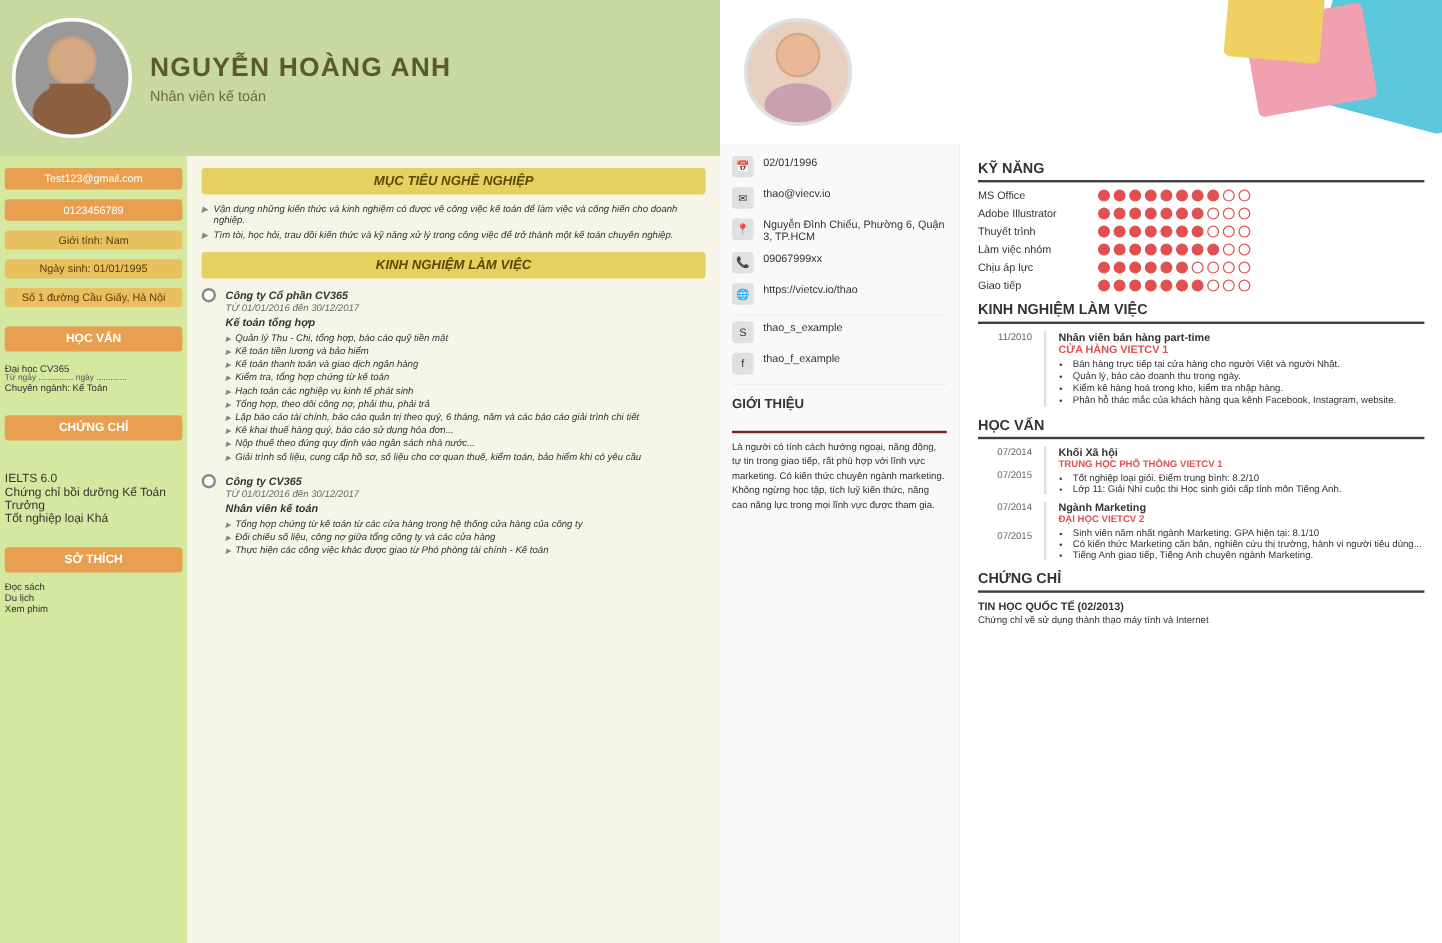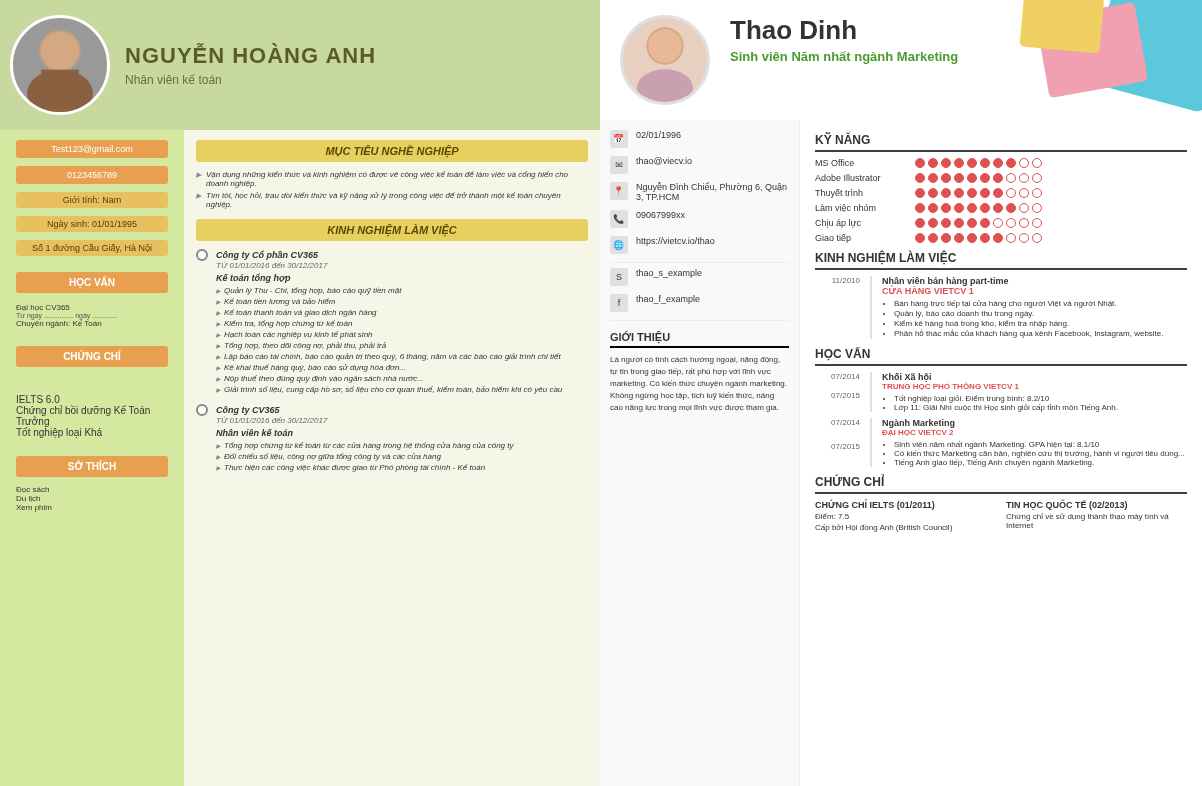--- a/index.html
+++ b/index.html
@@ -32,23 +32,23 @@
       flex-shrink: 0;
       display: flex; align-items: center; justify-content: center;
     }
     .avatar-left svg { width: 100%; height: 100%; }
     .cv-left-name-block { flex: 1; }
     .cv-left-name { font-size: 22px; font-weight: bold; color: #5a5a2a; letter-spacing: 1px; text-transform: uppercase; }
     .cv-left-subtitle { font-size: 12px; color: #6b6b3a; margin-top: 4px; }
 
     .cv-left-body { display: flex; flex: 1; overflow: hidden; }
     .cv-left-sidebar {
-      width: 184px;
+      width: 156px;
       background: #d4e8a0;
-      padding: 10px 16px;
+      padding: 10px 4px;
       display: flex;
       flex-direction: column;
       gap: 8px;
     }
     .sidebar-contact-item {
       background: #e8a050;
       border-radius: 3px;
       padding: 4px 6px;
       font-size: 9px;
       color: #fff;
@@ -166,21 +166,21 @@
     .cv-right-body { display: flex; flex: 1; overflow: hidden; }
     .cv-right-sidebar {
       width: 200px;
       background: #f9f9f9;
       border-right: 1px solid #eee;
       padding: 10px;
       overflow: hidden;
     }
     .contact-row { display: flex; align-items: flex-start; gap: 8px; margin-bottom: 8px; font-size: 9px; color: #333; }
     .contact-icon { width: 18px; height: 18px; background: #e0e0e0; border-radius: 3px; flex-shrink: 0; display: flex; align-items: center; justify-content: center; font-size: 9px; }
-    .right-section-title { font-size: 11px; font-weight: bold; color: #333; border-bottom: 2px solid #000000; padding-bottom: 3px; margin: 10px 0 6px; }
+    .right-section-title { font-size: 11px; font-weight: bold; color: #333; border-bottom: 2px solid #7f1d1d; padding-bottom: 16px; margin: 10px 0 6px; }
     .intro-text { font-size: 8px; color: #333; line-height: 1.5; }
 
     .cv-right-main { flex: 1; padding: 5px 15px; overflow: hidden; }
     .r-section-title { font-size: 12px; font-weight: bold; color: #333; border-bottom: 2px solid #404040; padding-bottom: 3px; margin-bottom: 6px; margin-top: 8px; }
 
     .skill-row { display: flex; align-items: center; margin-bottom: 5px; }
     .skill-name { font-size: 9px; color: #333; width: 100px; flex-shrink: 0; }
     .skill-dots { display: flex; gap: 3px; }
     .dot { width: 10px; height: 10px; border-radius: 50%; border: 1.5px solid #e05050; }
     .dot.filled { background: #e05050; }
@@ -311,24 +311,20 @@
       <div class="decor-yellow"></div>
     </div>
     <div class="avatar-right">
       <svg viewBox="0 0 90 90" xmlns="http://www.w3.org/2000/svg">
         <rect width="90" height="90" fill="#e8d0c0"></rect>
         <circle cx="45" cy="30" r="20" fill="#d4a882"></circle>
         <ellipse cx="45" cy="75" rx="30" ry="20" fill="#c8a0b0"></ellipse>
         <circle cx="45" cy="30" r="18" fill="#e8b898"></circle>
       </svg>
     </div>
-    <div class="cv-right-name-block">
-      <div class="cv-right-name">Thao Dinh</div>
-      <div class="cv-right-subtitle">Sinh viên Năm nhất ngành Marketing</div>
-    </div>
   </div>
 
   <div class="cv-right-body">
     <div class="cv-right-sidebar">
       <div class="contact-row">
         <div class="contact-icon">📅</div>
         <span>02/01/1996</span>
       </div>
       <div class="contact-row">
         <div class="contact-icon">✉</div>
@@ -504,24 +500,19 @@
             <li style="font-size:8px;color:#333;list-style:disc;margin-left:12px;">Sinh viên năm nhất ngành Marketing. GPA hiện tại: 8.1/10</li>
             <li style="font-size:8px;color:#333;list-style:disc;margin-left:12px;">Có kiến thức Marketing căn bản, nghiên cứu thị trường, hành vi người tiêu dùng...</li>
             <li style="font-size:8px;color:#333;list-style:disc;margin-left:12px;">Tiếng Anh giao tiếp, Tiếng Anh chuyên ngành Marketing.</li>
           </ul>
         </div>
       </div>
 
       <div class="r-section-title">CHỨNG CHỈ</div>
       <div class="rcert-section">
         <div class="rcert-col">
-          <div class="rcert-title">CHỨNG CHỈ IELTS (01/2011)</div>
-          <div class="rcert-content">Điểm: 7.5</div>
-          <div class="rcert-content">Cấp bởi Hội đồng Anh (British Council)</div>
-        </div>
-        <div class="rcert-col">
           <div class="rcert-title">TIN HỌC QUỐC TẾ (02/2013)</div>
           <div class="rcert-content">Chứng chỉ về sử dụng thành thạo máy tính và Internet</div>
         </div>
       </div>
     </div>
   </div>
 </div>
 
 </body></html>

